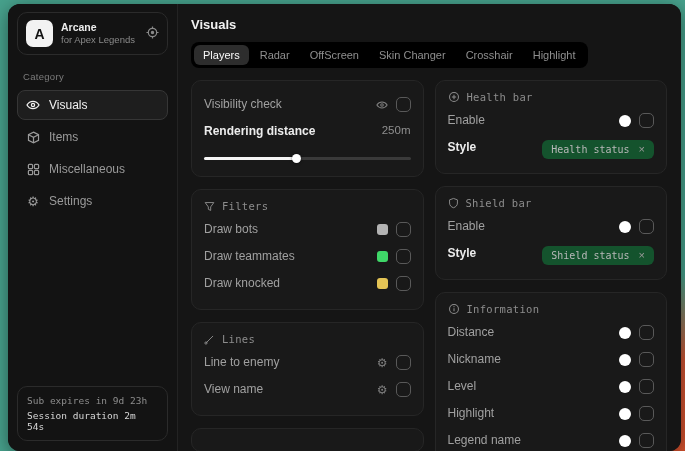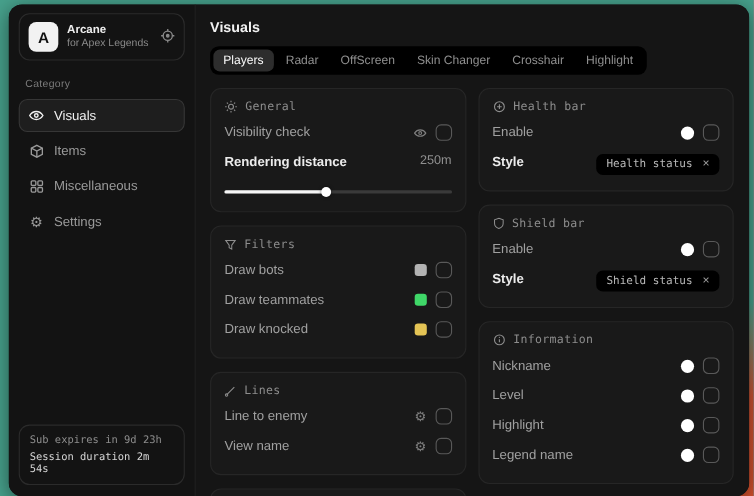--- a/index.html
+++ b/index.html
@@ -90,21 +90,21 @@
   .mini-ico { color:#7e7e7e; font-size:12px; line-height:1; cursor:pointer; display:inline-flex; }
   .mini-ico svg { stroke:#7e7e7e; }
   .rvalue { color:#8f8f8f; font-size:11.5px; }
   .slider { position:relative; height:3px; background:#3a3a3a; border-radius:2px; margin:12px 0 4px 0; cursor:pointer; }
   .slider-fill { position:relative; height:3px; background:#f5f5f5; border-radius:2px; }
   .slider-knob {
     position:absolute; right:-4px; top:-3px; width:9px; height:9px;
     background:#ffffff; border-radius:50%; box-shadow:0 0 3px rgba(0,0,0,.6); cursor:grab;
   }
   .tag-select {
-    display:flex; align-items:center; gap:9px; background:#000000; border-radius:6px;
+    display:flex; align-items:center; gap:9px; background:#14532d; border-radius:6px;
     padding:4px 9px; cursor:pointer;
   }
   .tag-text { color:#b8b8b8; font-family:"DejaVu Sans Mono", monospace; font-size:10px; }
   .tag-x { color:#9a9a9a; font-size:11px; line-height:1; cursor:pointer; }
 </style>
 </head>
 <body>
 
 <div class="window">
 
@@ -182,29 +182,20 @@
       <div class="tab">Skin Changer</div>
       <div class="tab">Crosshair</div>
       <div class="tab">Highlight</div>
     </div>
 
     <div class="cols">
 
       <div class="col">
 
         <div class="card">
-          <div class="card-h">
-            <span class="hico">
-              <svg width="12" height="12" viewBox="0 0 14 14" fill="none" stroke-width="1.2">
-                <circle cx="7" cy="7" r="2.6"></circle>
-                  <path d="M7 .8v1.6M7 11.6v1.6M.8 7h1.6M11.6 7h1.6M2.6 2.6l1.2 1.2M10.2 10.2l1.2 1.2M11.4 2.6l-1.2 1.2M3.8 10.2 2.6 11.4"></path>
-              </svg>
-            </span>
-            <span>General</span>
-          </div>
           <div class="row">
             <span class="rlabel">Visibility check</span>
             <span class="rctrl">
               <span class="mini-ico">
                 <svg width="12" height="12" viewBox="0 0 14 14" fill="none" stroke-width="1.2">
                   <path d="M1 7s2.2-3.4 6-3.4S13 7 13 7s-2.2 3.4-6 3.4S1 7 1 7z"></path>
                     <circle cx="7" cy="7" r="1.5"></circle>
                 </svg>
               </span>
               <span class="checkbox"></span>
@@ -344,20 +335,27 @@
             <span class="hico">
               <svg width="12" height="12" viewBox="0 0 14 14" fill="none" stroke-width="1.2">
                 <circle cx="7" cy="7" r="5.2"></circle>
                   <path d="M7 6.2v3.3"></path>
                   <circle cx="7" cy="4.3" r=".7" fill="#8d8d8d" stroke="none"></circle>
               </svg>
             </span>
             <span>Information</span>
           </div>
           <div class="row">
+            <span class="rlabel">Distance</span>
+            <span class="rctrl">
+              <span class="swatch dot" style="background: rgb(255, 255, 255);"></span>
+              <span class="checkbox"></span>
+            </span>
+          </div>
+          <div class="row">
             <span class="rlabel">Nickname</span>
             <span class="rctrl">
               <span class="swatch dot" style="background: rgb(255, 255, 255);"></span>
               <span class="checkbox"></span>
             </span>
           </div>
           <div class="row">
             <span class="rlabel">Level</span>
             <span class="rctrl">
               <span class="swatch dot" style="background: rgb(255, 255, 255);"></span>

